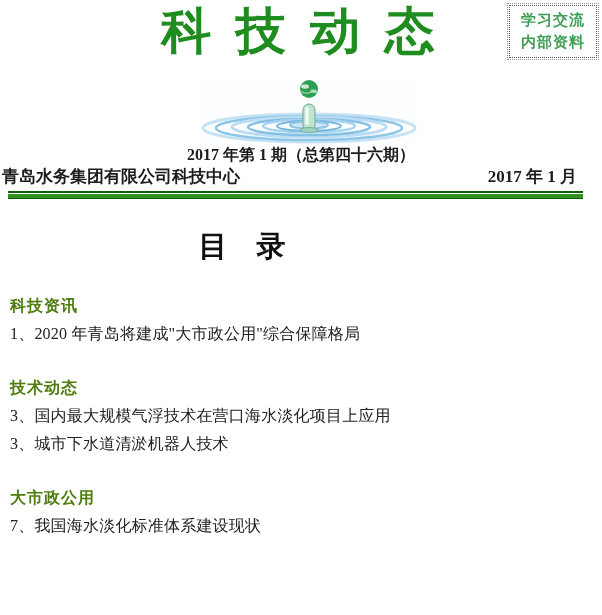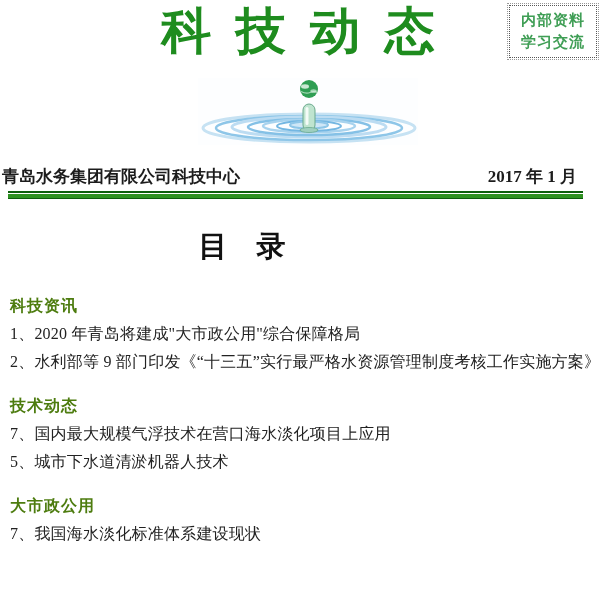--- a/index.html
+++ b/index.html
@@ -95,21 +95,21 @@
     white-space: nowrap;
   }
 
   
   .toc-body {
     position: absolute;
     top: 292px; left: 10px; width: 588px;
     font-size: 16px;
   }
   .toc-section { margin: 0; }
-  .toc-section + .toc-section { margin-top: 16px; }
+  .toc-section + .toc-section { margin-top: 26px; }
   .sec-title {
     font-weight: bold;
     line-height: 28px;
     letter-spacing: 1px;
     color: #4d7c0f;
     white-space: nowrap;
   }
   .toc-item {
     line-height: 28px;
     color: #222222;
@@ -118,22 +118,22 @@
   }
 </style>
 </head>
 <body>
 
 <div class="page">
 
   <div class="masthead-title">科 技 动 态</div>
 
   <div class="class-box">
+    <div>学习交流</div>
     <div>内部资料</div>
-    <div>学习交流</div>
   </div>
 
   <div class="water-art">
     <svg width="220" height="67" viewBox="0 0 220 67">
       <rect width="220" height="67" fill="#fdfeff"></rect>
 
       <ellipse cx="111" cy="50" rx="106" ry="14" fill="none" stroke="#c6e2f3" stroke-width="3"></ellipse>
       <ellipse cx="111" cy="50" rx="93" ry="12" fill="none" stroke="#8ec6e8" stroke-width="2.5"></ellipse>
       <ellipse cx="111" cy="49" rx="77" ry="10" fill="none" stroke="#bcdcf2" stroke-width="3"></ellipse>
       <ellipse cx="111" cy="49" rx="61" ry="8" fill="none" stroke="#85c1e6" stroke-width="2.5"></ellipse>
@@ -147,42 +147,42 @@
 
       <g>
         <circle cx="111" cy="11" r="9" fill="#2f9e53"></circle>
         <ellipse cx="107" cy="8.5" rx="4" ry="2.2" fill="#e4f4e9" opacity="0.85"></ellipse>
         <ellipse cx="115.5" cy="13" rx="3.2" ry="1.8" fill="#bfe6cc" opacity="0.8"></ellipse>
         <path d="M103 13.5 q5 2.5 9 1 q4.5 -1.8 8 0.5" stroke="#d5efdd" stroke-width="1.2" fill="none" opacity="0.7"></path>
       </g>
     </svg>
   </div>
 
+  <div class="issue-line">2017 年第 1 期（总第四十六期）</div>
 
   <div class="pub-row">
     <span>青岛水务集团有限公司科技中心</span>
     <span>2017 年 1 月</span>
   </div>
 
   <div class="green-rule"></div>
 
   <div class="toc-heading">目　录</div>
 
   <div class="toc-body">
 
     <div class="toc-section">
       <div class="sec-title">科技资讯</div>
       <div class="toc-item">1、2020 年青岛将建成"大市政公用"综合保障格局</div>
-      <div class="toc-item">2、水利部等 9 部门印发《“十三五”实行最严格水资源管理制度考核工作实施方案》</div>
     </div>
 
     <div class="toc-section">
       <div class="sec-title">技术动态</div>
-      <div class="toc-item">7、国内最大规模气浮技术在营口海水淡化项目上应用</div>
-      <div class="toc-item">5、城市下水道清淤机器人技术</div>
+      <div class="toc-item">3、国内最大规模气浮技术在营口海水淡化项目上应用</div>
+      <div class="toc-item">3、城市下水道清淤机器人技术</div>
     </div>
 
     <div class="toc-section">
       <div class="sec-title">大市政公用</div>
       <div class="toc-item">7、我国海水淡化标准体系建设现状</div>
     </div>
 
   </div>
 </div>
 

